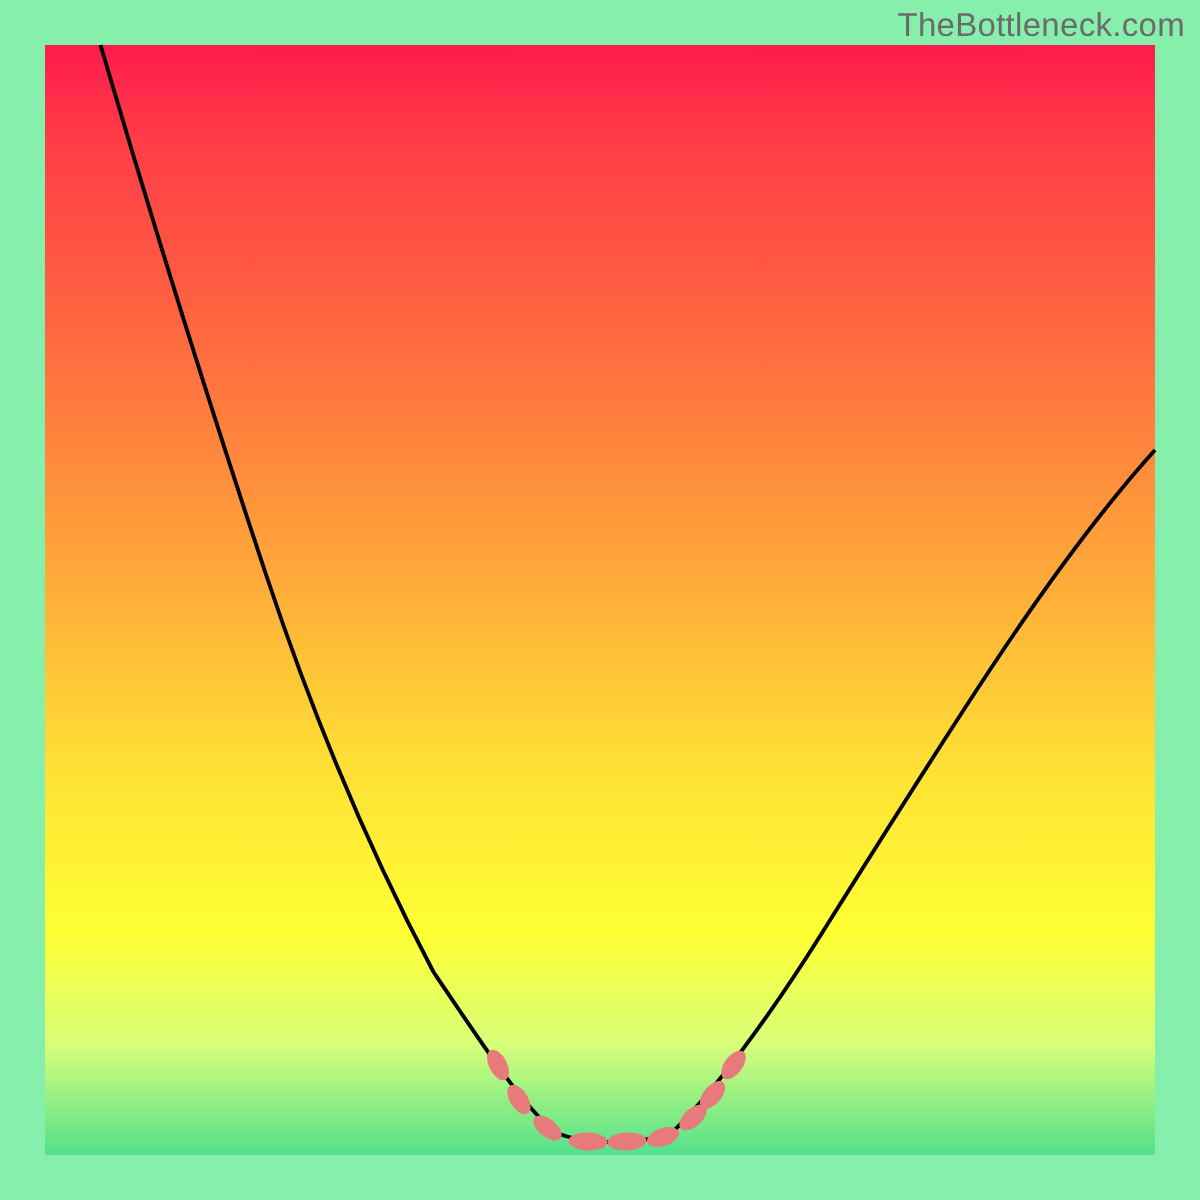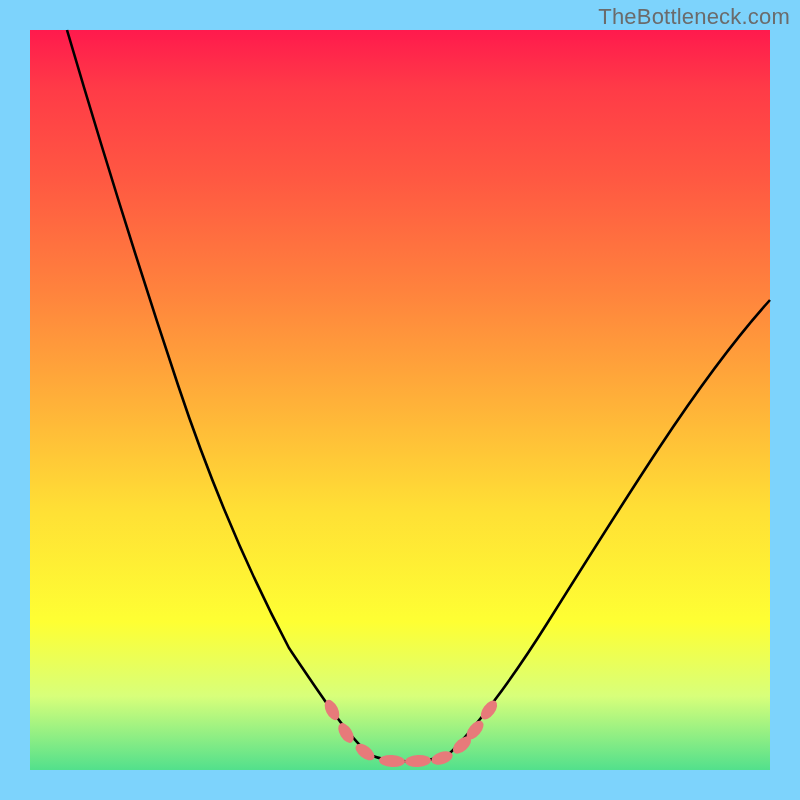--- a/index.html
+++ b/index.html
@@ -7,21 +7,21 @@
     padding: 0;
     width: 800px;
     height: 800px;
     background: #000;
     overflow: hidden;
   }
   .frame {
     position: absolute;
     left: 0; top: 0;
     width: 800px; height: 800px;
-    background: #7dd3fc;
+    background: #86efac;
   }
   .plot-area {
     position: absolute;
     left: 30px;
     top: 30px;
     width: 740px;
     height: 740px;
     background: linear-gradient(to bottom,
       #ff1a4d 0%,
       #ff3b47 8%,

